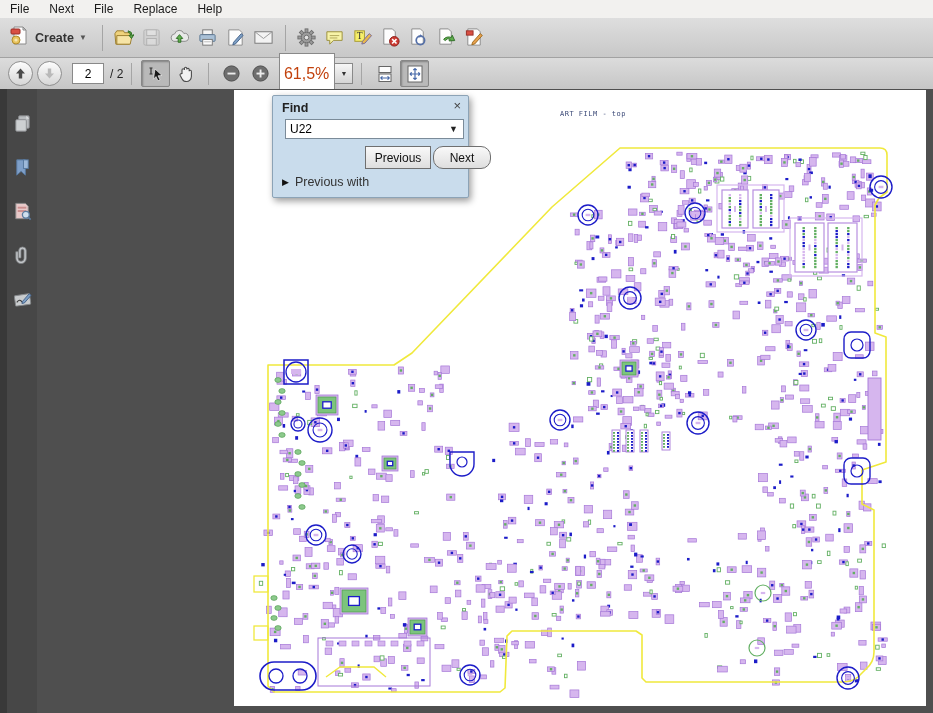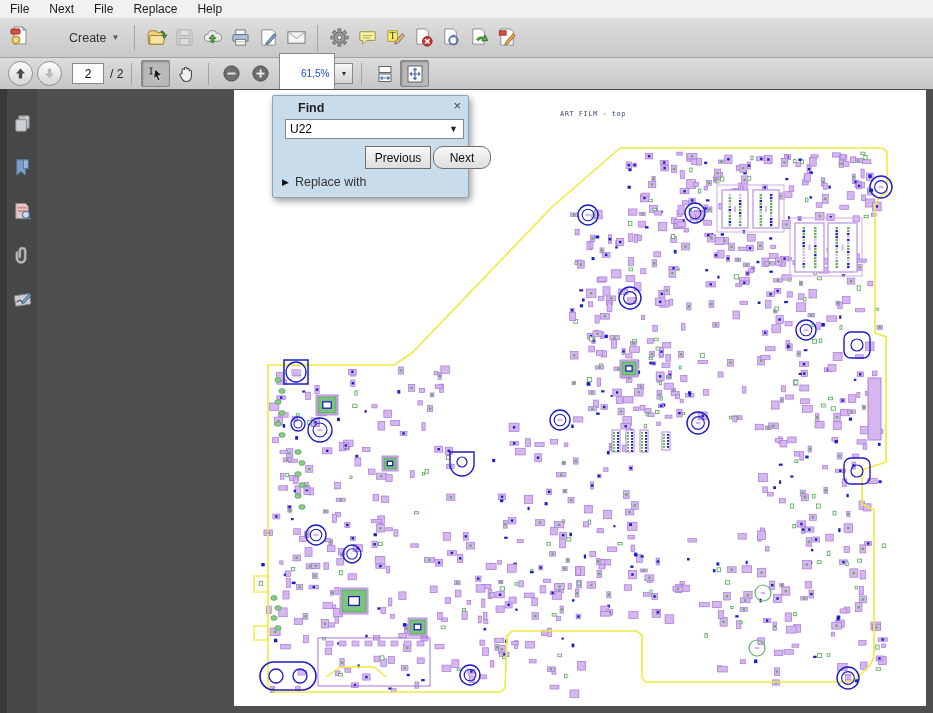--- a/index.html
+++ b/index.html
@@ -16,50 +16,50 @@
             background:linear-gradient(#dedede,#c8c8c8);border-bottom:1px solid #a2a2a2;
             display:flex;align-items:center;padding:0 4px;}
   .toolbar2{position:absolute;left:0;top:58px;right:0;height:31px;
             background:linear-gradient(#dcdcdc,#c6c6c6);border-bottom:1px solid #8f8f8f;
             display:flex;align-items:center;padding:0 6px;}
   .sep{width:1px;height:26px;background:#a5a5a5;margin:0 7px;}
   .sep2{width:1px;height:22px;background:#a5a5a5;margin:0 8px;}
   .tbtn{width:28px;height:28px;display:flex;align-items:center;justify-content:center;border-radius:3px;}
   .tbtn svg{width:21px;height:21px;}
   .create-btn{display:flex;align-items:center;gap:5px;padding:2px 8px 2px 4px;}
-  .create-label{font-size:12.5px;font-weight:normal;color:#333;margin-left:34px;}
+  .create-label{font-size:12.5px;font-weight:bold;color:#333;}
   .caret{font-size:8px;color:#555;}
   .navbtn{width:23px;height:23px;border-radius:50%;border:1px solid #8f8f8f;
           background:linear-gradient(#fdfdfd,#d6d6d6);display:flex;align-items:center;justify-content:center;margin:0 2px;}
   .page-input{width:26px;height:17px;border:1px solid #898989;background:#fff;text-align:center;
               font-size:12px;font-family:"Liberation Sans",sans-serif;margin-left:8px;}
   .page-total{font-size:12px;color:#222;margin-left:6px;}
   .toolbtn{width:27px;height:25px;display:flex;align-items:center;justify-content:center;border-radius:2px;margin:0 1px;}
   .pressed{background:#b9b9b9;border:1px solid #878787;box-shadow:inset 1px 1px 2px rgba(0,0,0,.3);}
   .zoombox{display:flex;align-items:center;margin-left:4px;}
-  .zoomfield{width:44px;height:17px;border:1px solid #898989;background:#fff;font-size:10px;color:#1d4ed8;
+  .zoomfield{width:44px;height:17px;border:1px solid #898989;background:#fff;font-size:16px;color:#c2410c;
              display:flex;align-items:center;justify-content:flex-end;padding:11px 5px;}
   .zoomdrop{width:17px;height:19px;border:1px solid #898989;margin-left:-1px;
             background:linear-gradient(#f7f7f7,#d4d4d4);display:flex;align-items:center;justify-content:center;
             font-size:7px;color:#333;}
 
   
   .docarea{position:absolute;left:0;top:89px;right:0;bottom:0;background:#4f4f4f;}
   .sidebar{position:absolute;left:0;top:0;bottom:0;width:37px;background:#474747;
            border-left:7px solid #393939;box-sizing:border-box;}
   .side-icon{width:30px;height:40px;display:flex;align-items:center;justify-content:center;}
   .side-icon svg{width:21px;height:21px;}
   .page{position:absolute;left:234px;top:1px;width:692px;height:616px;background:#ffffff;}
   .pcb-label{position:absolute;left:326px;top:20px;font-family:"DejaVu Sans Mono",monospace;
              font-size:7px;color:#3c4a78;letter-spacing:0.5px;}
 
   
   .find{position:absolute;left:272px;top:95px;width:195px;height:101px;background:#c9dcec;
         border:1px solid #8ca3b6;border-radius:2px;box-shadow:2px 3px 7px rgba(0,0,0,.4);z-index:9;}
-  .find-title{position:absolute;left:25px;top:5px;font-size:12.5px;font-weight:bold;color:#222;}
+  .find-title{position:absolute;left:9px;top:5px;font-size:12.5px;font-weight:bold;color:#222;}
   .find-close{position:absolute;right:7px;top:3px;font-size:13px;color:#444;line-height:13px;}
   .find-combo{position:absolute;left:12px;top:23px;width:179px;height:20px;background:#fff;
               border:1px solid #7b8b99;box-sizing:border-box;display:flex;align-items:center;}
   .find-combo input{border:none;outline:none;flex:1;font-size:12px;padding:0 4px;
                     font-family:"Liberation Sans",sans-serif;background:transparent;}
   .combo-arrow{font-size:9px;color:#222;padding-right:5px;}
   .find-btn{position:absolute;height:21px;border:1px solid #6f6f6f;
             background:linear-gradient(#f9f9f9,#dedede);font-size:12px;color:#111;
             font-family:"Liberation Sans",sans-serif;display:flex;align-items:center;justify-content:center;margin-left:27px;}
   .btn-prev{left:65px;top:50px;width:64px;}
@@ -1887,15 +1887,15 @@
   <div class="find-title">Find</div>
   <div class="find-close">×</div>
   <div class="find-combo">
     <input value="U22" style="">
     <span class="combo-arrow">▼</span>
   </div>
   <div class="find-btn btn-prev">Previous</div>
   <div class="find-btn btn-next">Next</div>
   <div class="find-replace">
     <span class="tri">▶</span>
-    <span>Replace with</span>
+    <span>Previous with</span>
   </div>
 </div>
 
 </body></html>

